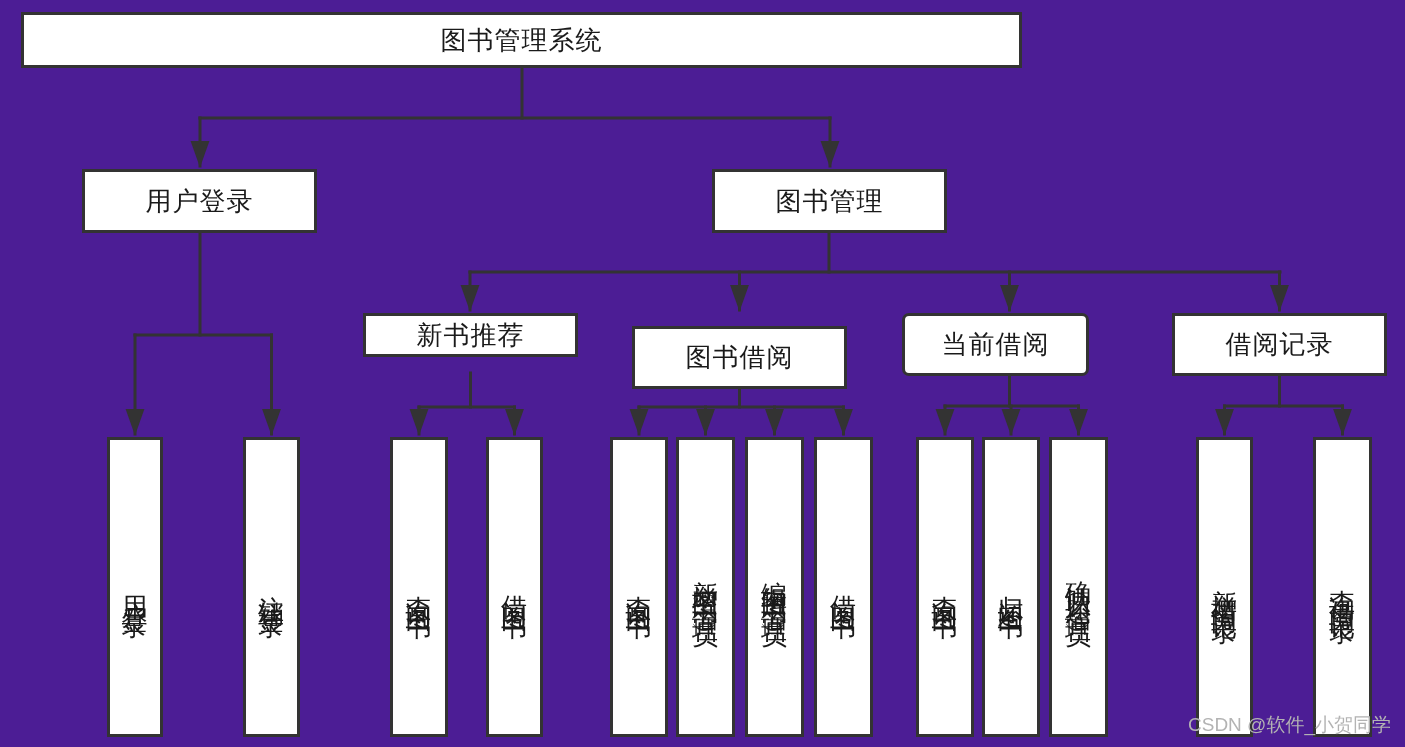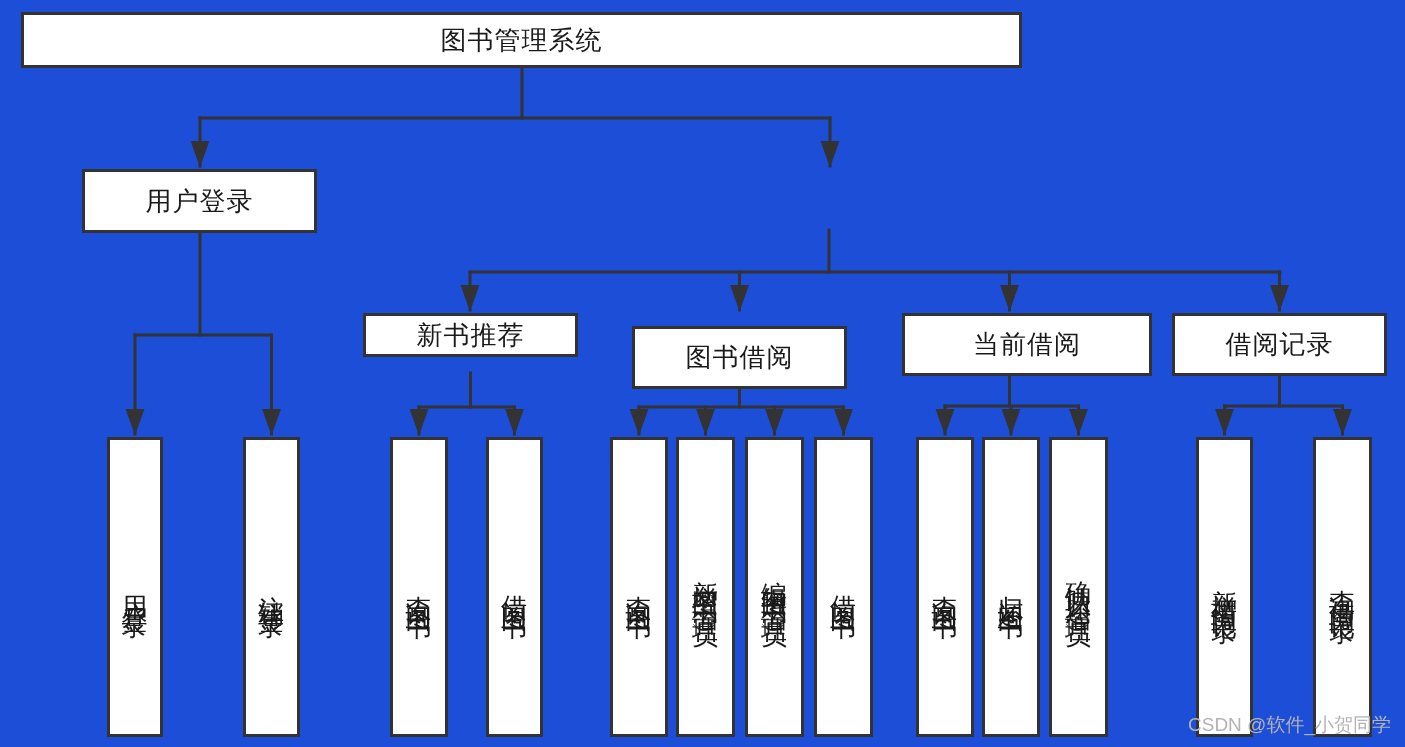--- a/index.html
+++ b/index.html
@@ -8,21 +8,21 @@
     width: 1405px;
     height: 747px;
     background: #ffffff;
     font-family: "Liberation Sans", "DejaVu Sans", sans-serif;
     overflow: hidden;
   }
   #canvas {
     position: relative;
     width: 1405px;
     height: 747px;
-    background: #1d4ed8;
+    background: #4c1d95;
   }
   #connectors {
     position: absolute;
     left: 0;
     top: 0;
     z-index: 0;
   }
   .hnode {
     position: absolute;
     box-sizing: border-box;
@@ -126,24 +126,25 @@
         <line x1="1224.5" y1="406" x2="1342.5" y2="406"></line>
         <line x1="1224.5" y1="406" x2="1224.5" y2="434" marker-end="url(#arr)"></line>
         <line x1="1342.5" y1="406" x2="1342.5" y2="434" marker-end="url(#arr)"></line>
       </g>
     </g>
   </svg>
 
   <div class="hnode" style="left:21px; top:12px; width:1001px; height:56px;">图书管理系统</div>
 
   <div class="hnode" style="left:82px; top:169px; width:235px; height:64px;">用户登录</div>
+  <div class="hnode" style="left:712px; top:169px; width:235px; height:64px;">图书管理</div>
 
   <div class="hnode" style="left:363px; top:313px; width:215px; height:44px;">新书推荐</div>
   <div class="hnode" style="left:632px; top:326px; width:215px; height:63px;">图书借阅</div>
-  <div class="hnode" style="left:902px; top:313px; width:250px; height:63px;">当前借阅</div>
+  <div class="hnode" style="left:902px; top:313px; width:187px; height:63px;border-radius:7px;">当前借阅</div>
   <div class="hnode" style="left:1172px; top:313px; width:215px; height:63px;font-family:Liberation Serif, serif;">借阅记录</div>
 
   <div class="vnode" style="left:107px; width:56px;">
     <span>用户登录</span>
   </div>
   <div class="vnode" style="left:243px; width:57px;">
     <span>注销登录</span>
   </div>
 
   <div class="vnode" style="left:390px; width:58px;">

